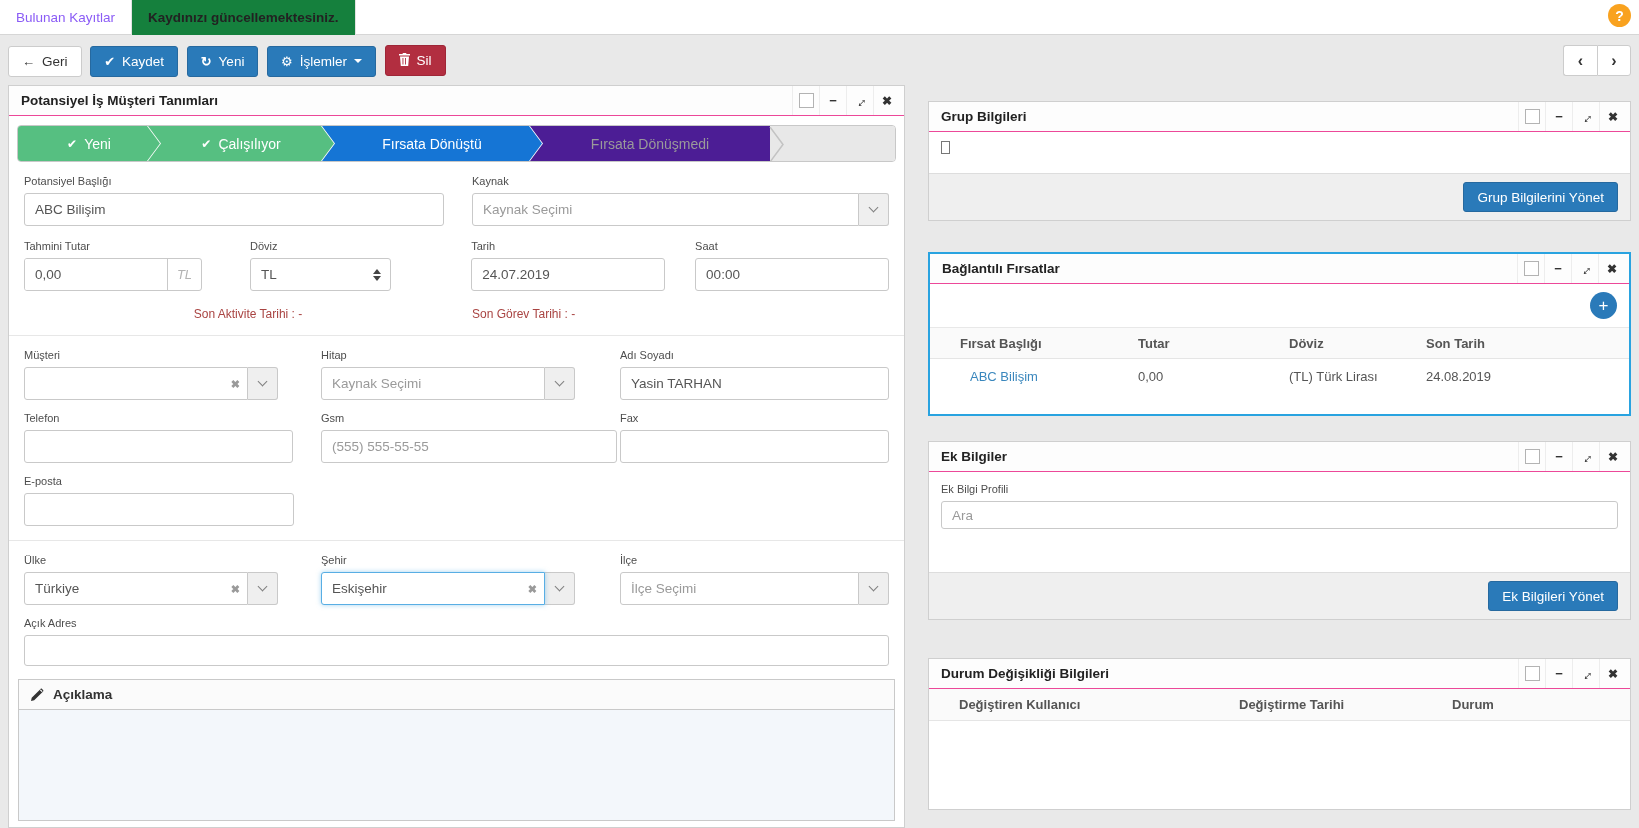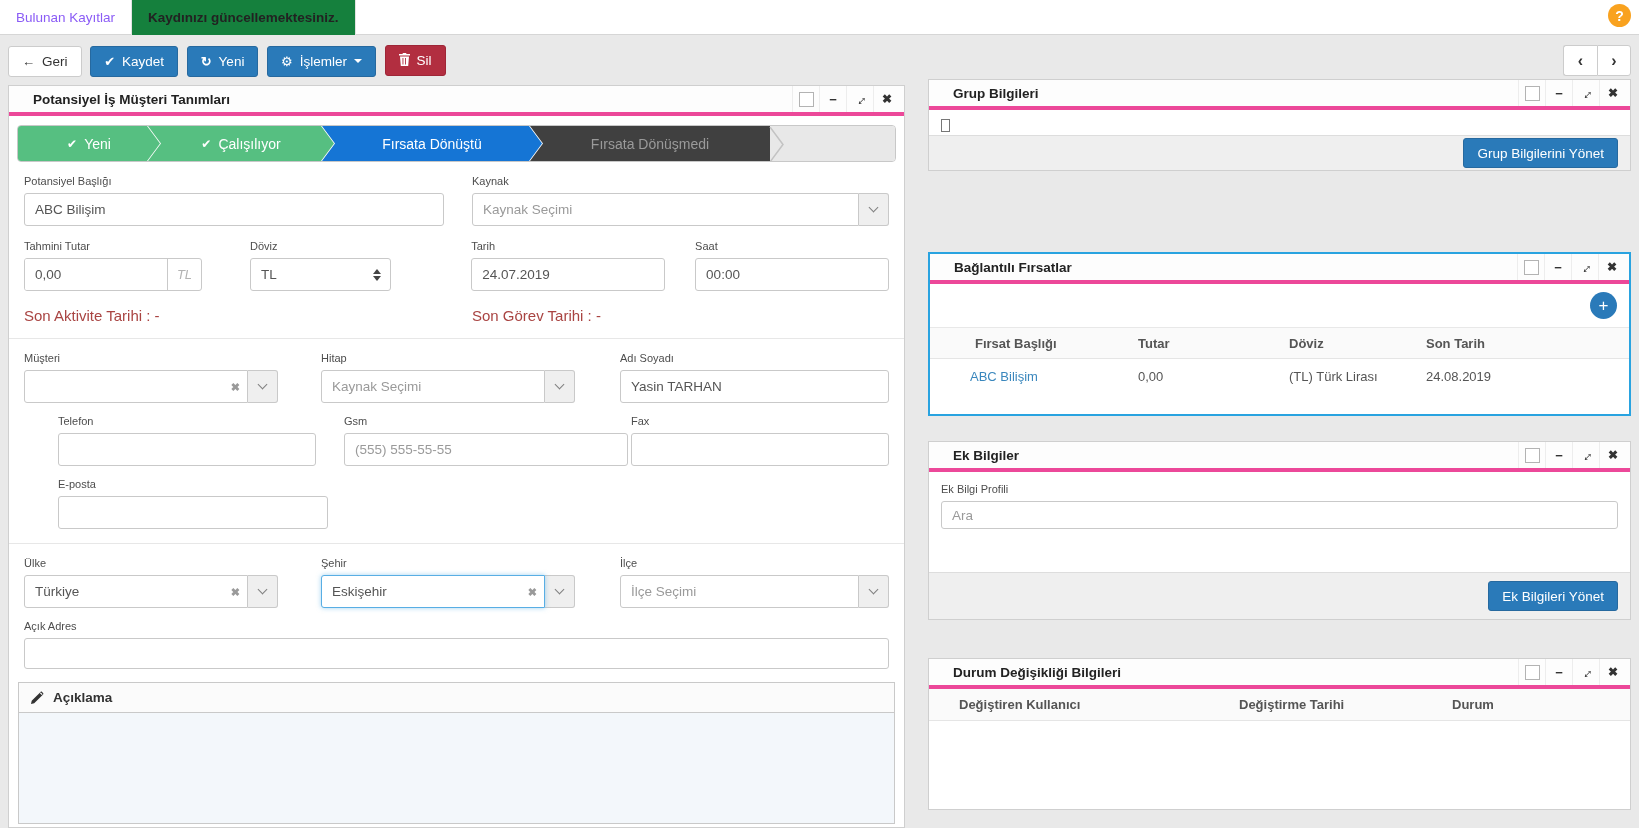--- a/index.html
+++ b/index.html
@@ -22,35 +22,35 @@
   .bp { background:#2a7ab9; border-color:#26699f; color:#fff; }
   .bdg { background:#b22e40; border-color:#9e2637; color:#fff; }
   .btn .ic { margin-right:7px; font-size:13px; }
   .caret { width:0; height:0; border-left:4px solid transparent; border-right:4px solid transparent; border-top:4px solid #fff; margin-left:7px; }
   .pager { position:absolute; right:0; top:0; display:flex; }
   .pager button { width:34px; height:31px; background:#fff; border:1px solid #ccc; color:#333; font-size:16px; font-weight:bold; cursor:pointer; font-family:inherit; }
   .pager button:first-child { border-radius:3px 0 0 3px; border-right:none; }
   .pager button:last-child { border-radius:0 3px 3px 0; }
   
   .panel { position:absolute; background:#fff; border:1px solid #cfcfcf; display:flex; flex-direction:column; }
-  .phead { height:30px; min-height:30px; background:#fdfdfd; border-bottom:4px solid #ec4899; display:flex; align-items:center; padding-left:24px; }
+  .phead { height:30px; min-height:30px; background:#fdfdfd; border-bottom:1px solid #ec4899; display:flex; align-items:center; padding-left:12px; }
   .ptitle { font-weight:bold; font-size:13.5px; color:#222; }
   .chrome { margin-left:auto; display:flex; height:100%; margin-right:4px; }
   .ch { width:27px; height:100%; display:flex; align-items:center; justify-content:center; border-left:1px solid #ededed; color:#333; font-size:13px; cursor:pointer; }
   .sq { width:15px; height:15px; border:1px solid #b3b3b3; background:#fff; }
   .ex { display:inline-block; transform:rotate(-45deg); font-weight:bold; font-size:14px; }
   .x { font-size:12px; font-weight:bold; }
   
   .main { left:8px; top:85px; width:897px; height:743px; overflow:hidden; }
   .wizard { margin:9px 8px 0; height:37px; display:flex; border:1px solid #c8c8c8; border-radius:4px; overflow:hidden; background:#fdfdfd; }
   .step { display:flex; align-items:center; justify-content:center; font-size:14px; color:#fff; cursor:pointer; flex-shrink:0; }
   .step .chk { margin-right:7px; font-size:12px; }
   .sg { background:#56bf81; }
   .sb { background:#1575d5; }
-  .sx { background:#404040; color:#9a9a9a; }
+  .sx { background:#4c1d95; color:#9a9a9a; }
   .s-first { width:142px; clip-path:polygon(0 0, calc(100% - 13px) 0, 100% 50%, calc(100% - 13px) 100%, 0 100%); }
   .s-mid { clip-path:polygon(0 0, calc(100% - 13px) 0, 100% 50%, calc(100% - 13px) 100%, 0 100%, 13px 50%); margin-left:-12px; }
   .s2 { width:186px; } .s3 { width:220px; }
   .s-last { width:240px; clip-path:polygon(0 0, 100% 0, 100% 100%, 0 100%, 13px 50%); margin-left:-12px; }
   .s-fill { flex:1; background:#e8e8e8; position:relative; }
   .s-fill svg { position:absolute; left:-1px; top:1px; }
   .form-area { padding:13px 15px 0; }
   .frow { display:flex; }
   label.fl { display:block; color:#4d4d4d; margin-bottom:6px; font-size:11px; }
   .inp { width:100%; height:33px; border:1px solid #c9c9c9; border-radius:3px; padding:0 10px; font-size:13.5px; color:#555; font-family:inherit; background:#fff; outline:none; }
@@ -65,46 +65,46 @@
   .clr { position:absolute; right:8px; top:50%; transform:translateY(-50%); color:#9a9a9a; font-size:11px; font-weight:bold; cursor:pointer; }
   .focusblue { border-color:#58aee4 !important; box-shadow:0 0 5px rgba(88,174,228,.55); }
   
   .sfx { display:flex; height:33px; border:1px solid #c9c9c9; border-radius:3px; overflow:hidden; background:#fff; }
   .sfx input { flex:1; min-width:0; border:none; outline:none; padding:0 10px; font-size:13.5px; color:#555; font-family:inherit; }
   .sfx .tag { width:34px; border-left:1px solid #c9c9c9; display:flex; align-items:center; justify-content:center; color:#b3b3b3; font-style:italic; font-size:13px; }
   .spinsel { position:relative; height:33px; border:1px solid #c9c9c9; border-radius:3px; display:flex; align-items:center; padding:0 10px; color:#555; font-size:13.5px; cursor:pointer; background:#fff; }
   .updn { position:absolute; right:9px; top:50%; transform:translateY(-50%); display:flex; flex-direction:column; gap:2px; }
   .tup { width:0; height:0; border-left:4px solid transparent; border-right:4px solid transparent; border-bottom:5px solid #444; }
   .tdn { width:0; height:0; border-left:4px solid transparent; border-right:4px solid transparent; border-top:5px solid #444; }
-  .redline { margin-top:16px; display:flex; color:#a94442; font-size:15px; }
+  .redline { margin-top:16px; display:flex; color:#a94442; font-size:12px;text-align:center; }
   .redline span:first-child { width:448px; }
   hr.split { border:none; border-top:1px solid #e7e7e7; margin:14px -15px 13px; }
   
   .w420{width:420px;} .ml28{margin-left:28px;} .fx1{flex:1;min-width:0;}
   .w178{width:178px;} .ml48{margin-left:48px;} .w142{width:142px;} .ml80{margin-left:80px;} .w195{width:195px;} .ml30{margin-left:30px;}
-  .w255{width:255px;} .ml43{margin-left:43px;} .w270{width:270px;margin-left:34px;} .ml45{margin-left:45px;} .w297{width:297px;} .ml3{margin-left:3px;}
+  .w255{width:255px;} .ml43{margin-left:43px;} .w270{width:270px;} .ml45{margin-left:45px;} .w297{width:297px;} .ml3{margin-left:3px;}
   .mt12{margin-top:12px;}
   
   .editor { margin:13px -6px 0; border:1px solid #c9c9c9; }
   .ehead { height:30px; background:#fbfbfb; border-bottom:1px solid #c9c9c9; display:flex; align-items:center; padding:0 12px; color:#333; font-size:13.5px; font-weight:bold; }
   .ehead svg { margin-right:9px; }
   .ebody { height:110px; background:#f3f7fb; }
   
   .rp { left:928px; width:703px; }
-  .grup { top:79px; height:92px; }
+  .grup { top:101px; height:120px; }
   .tofu { display:inline-block; width:9px; height:13px; border:1px solid #777; margin:9px 0 0 12px; }
   .pfoot { margin-top:auto; height:47px; background:#efefef; border-top:1px solid #ddd; display:flex; align-items:center; justify-content:flex-end; padding-right:12px; }
   .pfoot .btn { margin-right:0; height:30px; }
   .firsat { top:252px; height:164px; border:2px solid #29a3e0; }
   .addrow { height:44px; display:flex; align-items:center; justify-content:flex-end; padding-right:12px; border-bottom:1px solid #e8e8e8; }
   .plus { width:27px; height:27px; border-radius:50%; background:#2a7ab9; color:#fff; font-size:17px; display:flex; align-items:center; justify-content:center; cursor:pointer; }
   .trow { display:flex; align-items:center; }
   .thead { height:31px; background:#fafafa; border-bottom:1px solid #e5e5e5; font-weight:bold; color:#555; }
   .tbody { height:34px; color:#555; }
-  .oc1{width:208px; padding-left:45px;} .oc2{width:151px;} .oc3{width:137px;} .oc4{flex:1;}
+  .oc1{width:208px; padding-left:30px;} .oc2{width:151px;} .oc3{width:137px;} .oc4{flex:1;}
   .tbody .oc1{ padding-left:40px; }
   .lnk { color:#3a87bd; cursor:pointer; }
   .ek { top:441px; height:179px; }
   .ek .body { padding:11px 12px 0; }
   .durum { top:658px; height:152px; }
   .dc1{width:310px; padding-left:30px;} .dc2{width:213px;} .dc3{flex:1;}
 </style>
 </head>
 <body>
 

